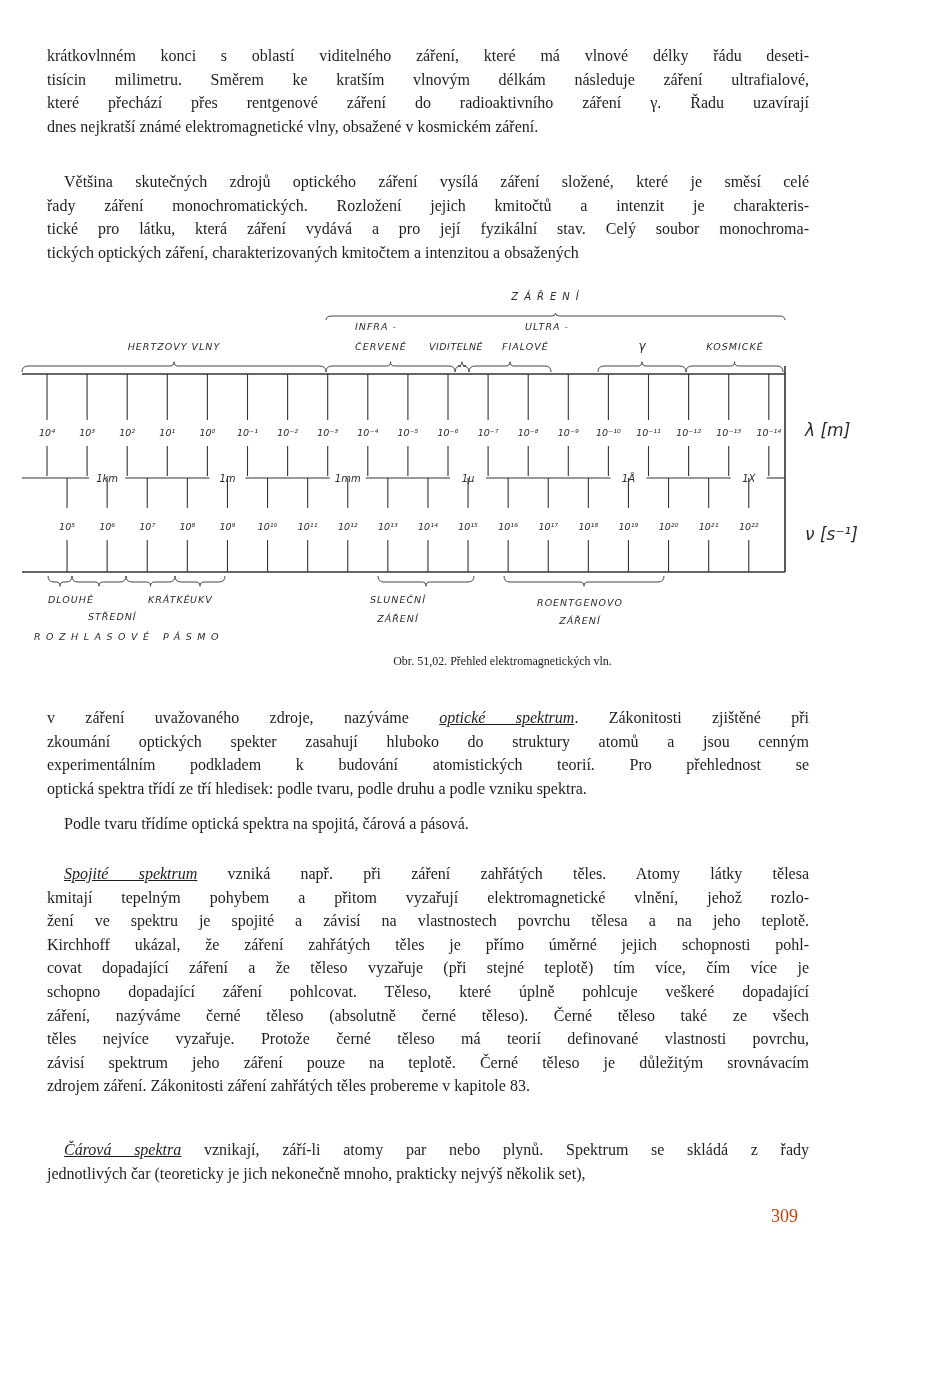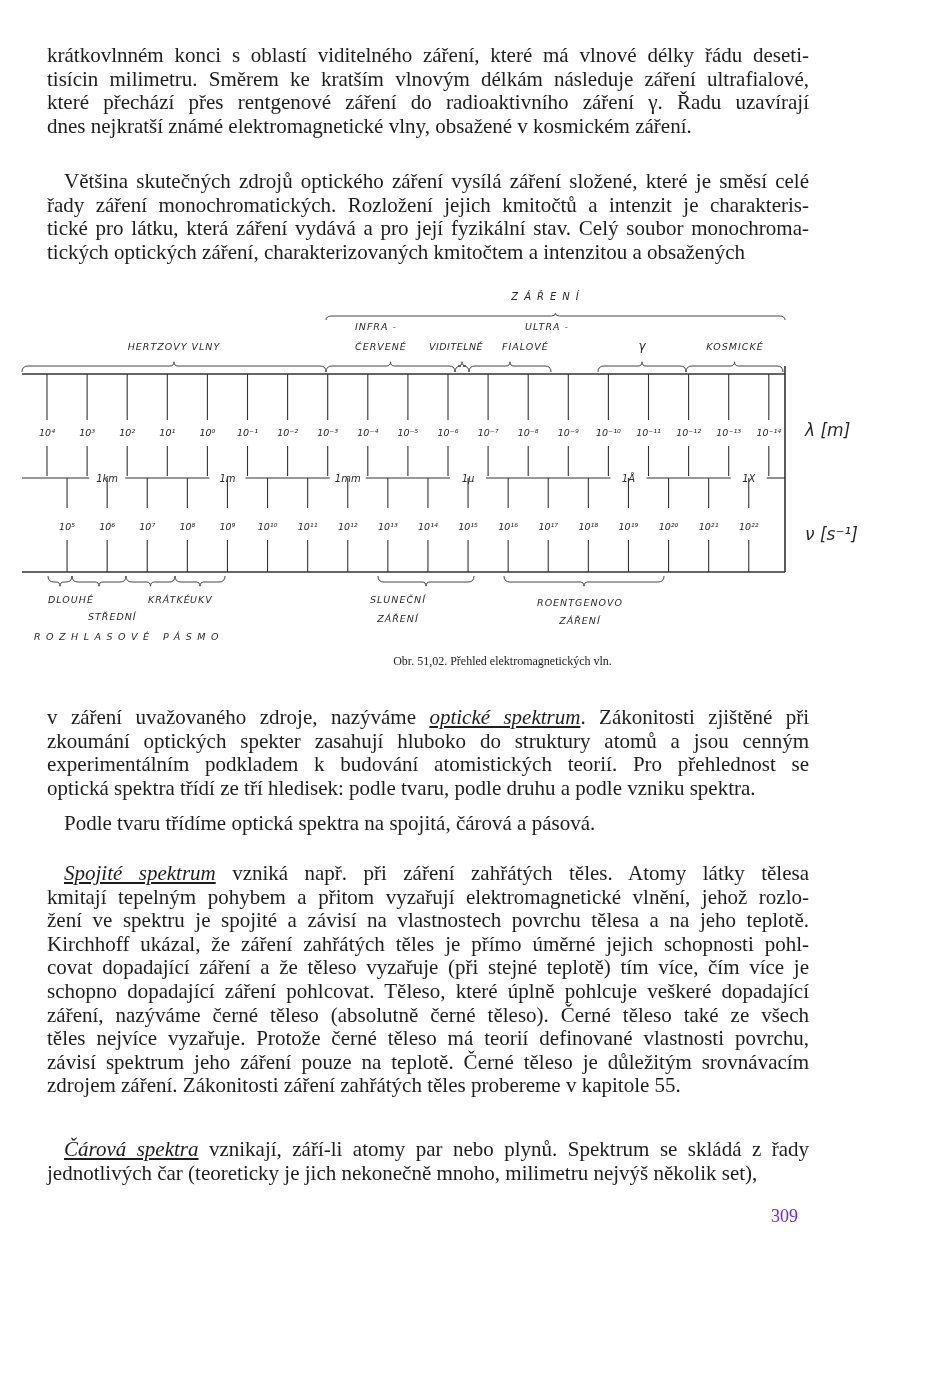--- a/index.html
+++ b/index.html
@@ -1,33 +1,33 @@
 <!DOCTYPE html>
 <html><head>
 <meta charset="utf-8">
 <style>
   html, body { margin: 0; padding: 0; background: #ffffff; }
   body { width: 945px; height: 1388px; position: relative; overflow: hidden; color: #1a1a1a; }
   .page { position: absolute; left: 0; top: 0; width: 945px; height: 1388px; }
   .para {
     position: absolute; left: 47px; width: 762px;
-    font-family: "Liberation Serif", serif; font-size: 21px; line-height: 23.6px;
+    font-family: "Liberation Serif", serif; font-size: 16px; line-height: 23.6px;
     text-align: justify; color: #1e1e1e;
   }
   .para .line { display: block; height: 23.6px; white-space: nowrap; text-align-last: justify; text-align: justify; }
   .para .line.last { text-align-last: left; }
   .para .indent { padding-left: 17px; margin-top: 12px; }
   .para i { font-style: italic; text-decoration: underline; }
   .caption {
     position: absolute; left: 0; width: 945px; top: 654px; text-align: center;
     font-family: "Liberation Serif", serif; font-size: 12px; color: #222; padding-left: 60px; box-sizing: border-box;
   }
   .page-number {
     position: absolute; left: 771px; top: 1206px;
-    font-family: "Liberation Serif", serif; font-size: 18px; color: #6d28d9;
+    font-family: "Liberation Serif", serif; font-size: 18px; color: #c2410c;
   }
   svg.figure { position: absolute; left: 0; top: 270px; }
   svg.figure text { font-family: "DejaVu Sans", sans-serif; font-style: italic; fill: #2a2a2a; }
 </style>
 </head>
 <body>
 
 <div class="page">
 
   <div class="para" id="p-top-0" style="top:44px;">
@@ -226,21 +226,21 @@
   <div class="para" id="p-bot-2" style="top:850px;">
       <span class="line indent"><i>Spojité spektrum</i> vzniká např. při záření zahřátých těles. Atomy látky tělesa</span>
       <span class="line">kmitají tepelným pohybem a přitom vyzařují elektromagnetické vlnění, jehož rozlo-</span>
       <span class="line">žení ve spektru je spojité a závisí na vlastnostech povrchu tělesa a na jeho teplotě.</span>
       <span class="line">Kirchhoff ukázal, že záření zahřátých těles je přímo úměrné jejich schopnosti pohl-</span>
       <span class="line">covat dopadající záření a že těleso vyzařuje (při stejné teplotě) tím více, čím více je</span>
       <span class="line">schopno dopadající záření pohlcovat. Těleso, které úplně pohlcuje veškeré dopadající</span>
       <span class="line">záření, nazýváme černé těleso (absolutně černé těleso). Černé těleso také ze všech</span>
       <span class="line">těles nejvíce vyzařuje. Protože černé těleso má teorií definované vlastnosti povrchu,</span>
       <span class="line">závisí spektrum jeho záření pouze na teplotě. Černé těleso je důležitým srovnávacím</span>
-      <span class="line last">zdrojem záření. Zákonitosti záření zahřátých těles probereme v kapitole 55.</span>
+      <span class="line last">zdrojem záření. Zákonitosti záření zahřátých těles probereme v kapitole 83.</span>
     </div>
   <div class="para" id="p-bot-3" style="top:1126px;">
       <span class="line indent"><i>Čárová spektra</i> vznikají, září-li atomy par nebo plynů. Spektrum se skládá z řady</span>
-      <span class="line last">jednotlivých čar (teoreticky je jich nekonečně mnoho, milimetru nejvýš několik set),</span>
+      <span class="line last">jednotlivých čar (teoreticky je jich nekonečně mnoho, prakticky nejvýš několik set),</span>
     </div>
 
   <div class="page-number">309</div>
 </div>
 
 </body></html>

